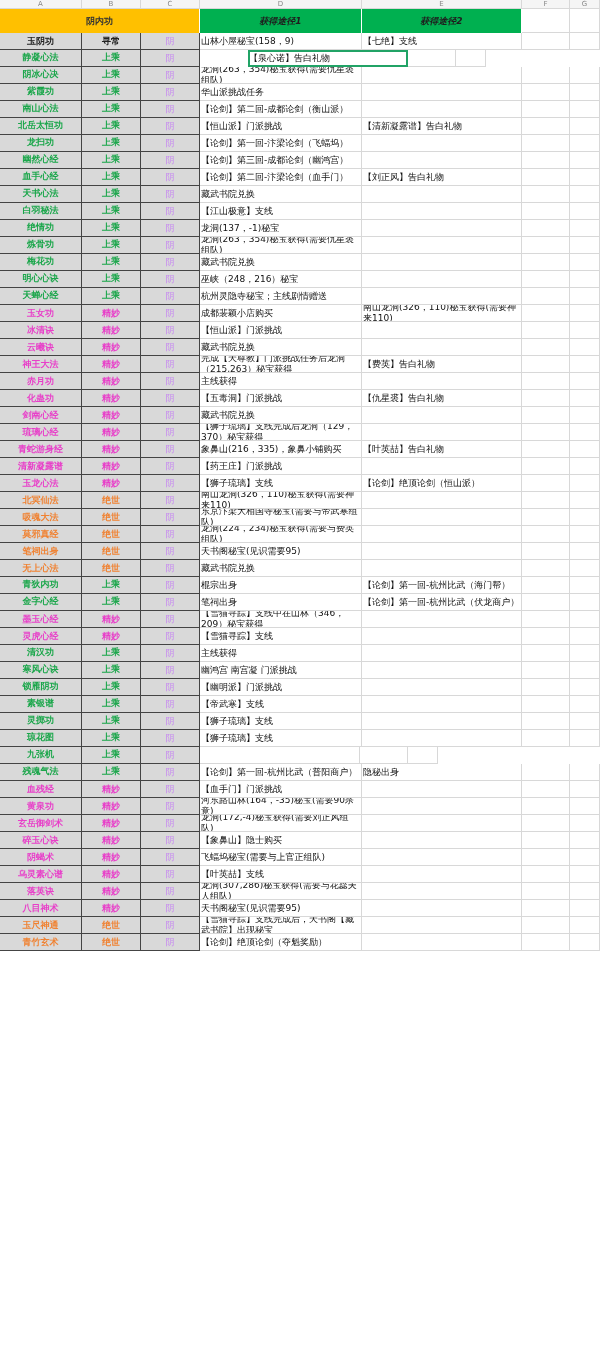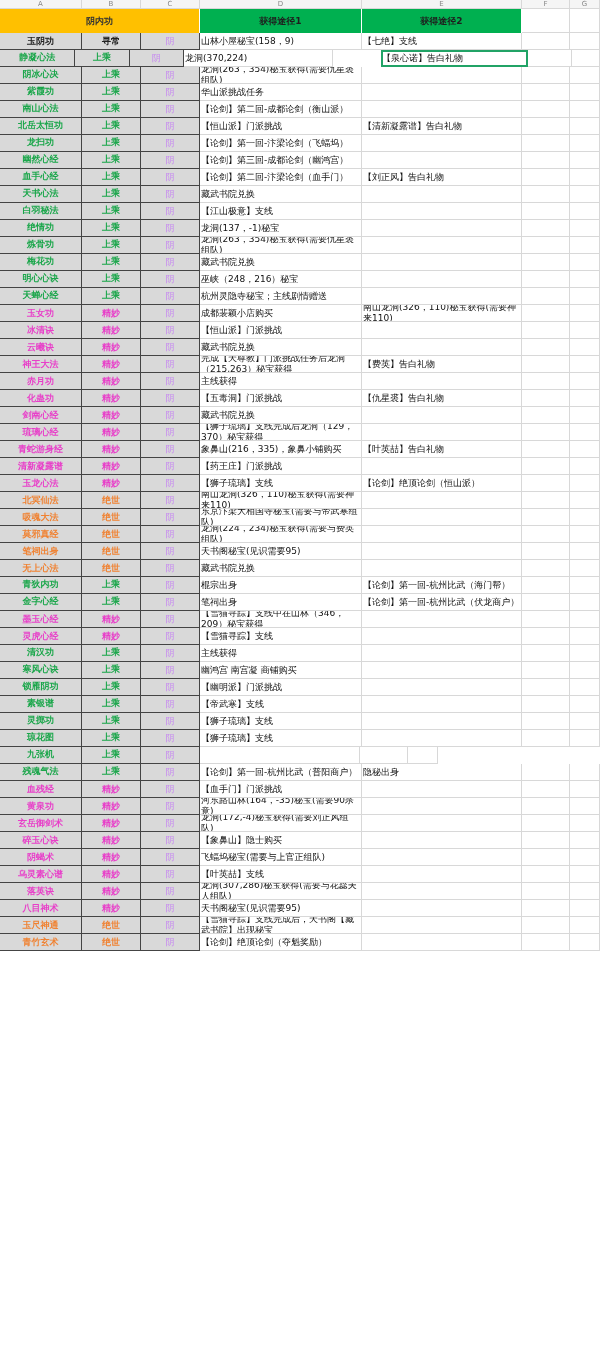--- a/index.html
+++ b/index.html
@@ -5,21 +5,21 @@
   html, body { margin: 0; padding: 0; background: #ffffff; }
   body { width: 600px; height: 1348px; overflow: hidden; font-family: "DejaVu Sans", "Liberation Sans", sans-serif; }
   .sheet { position: relative; width: 600px; height: 1348px; }
   .colhdr { display: flex; height: 8px; background: #f5f5f5; border-bottom: 1px solid #d8d8d8; }
   .colhdr div { font-size: 7px; line-height: 8px; color: #888; text-align: center; border-right: 1px solid #d8d8d8; box-sizing: border-box; overflow: hidden; }
   .row { display: flex; box-sizing: border-box; }
   .cell { box-sizing: border-box; font-size: 9px; line-height: 11px; display: flex; align-items: center; overflow: hidden; }
   .cA { width: 82px; } .cB { width: 59px; } .cC { width: 59px; } .cD { width: 162px; } .cE { width: 160px; } .cF { width: 48px; } .cG { width: 30px; }
   .hdr-row { height: 24px; }
   .hdr-yellow { background: #ffc000; width: 200px; justify-content: center; font-weight: bold; color: #333; border-right: 1px solid #fff; }
-  .hdr-green { background: #00b050; justify-content: center; font-weight: bold; color: #1e1e1e; border-right: 1px solid #ffffff; }
+  .hdr-green { background: #00b050; justify-content: center; font-weight: bold; color: #1e1e1e; border-right: 1px solid #ffffff; font-style: italic; }
   .hdr-blank { background: #fff; border-right: 1px solid #d8d8d8; border-bottom: 1px solid #d8d8d8; }
   .data-row { height: 17px; }
   .gray { background: #d9d9d9; justify-content: center; font-weight: bold; border-right: 1px solid #444; border-bottom: 1px solid #444; }
   .gray.cA { border-left: 0; }
   .txt { background: #fff; padding-left: 1px; color: #111; border-right: 1px solid #d8d8d8; border-bottom: 1px solid #d8d8d8; white-space: normal; }
   .blank { background: #fff; border-right: 1px solid #d8d8d8; border-bottom: 1px solid #d8d8d8; }
   .selected { outline: 2px solid #21a366; outline-offset: -2px; margin-left: 48px; }
   .t-normal { color: #222; }
   .t-shang { color: #1aa64a; font-family: Liberation Mono, monospace; }
   .t-jing { color: #e83fc9; }
@@ -55,21 +55,20 @@
         <div class="cell gray cC t-yin">阴</div>
         <div class="cell txt cD">山林小屋秘宝(158，9)</div>
         <div class="cell txt cE">【七绝】支线</div>
         <div class="cell blank cF"></div>
         <div class="cell blank cG"></div>
       </div>
       <div class="row data-row">
         <div class="cell gray cA t-shang">静凝心法</div>
         <div class="cell gray cB t-shang">上乘</div>
         <div class="cell gray cC t-yin">阴</div>
-        <div class="cell txt cD">龙洞(370,224)</div>
         <div class="cell txt cE selected">【泉心诺】告白礼物</div>
         <div class="cell blank cF"></div>
         <div class="cell blank cG"></div>
       </div>
       <div class="row data-row">
         <div class="cell gray cA t-shang">阴冰心决</div>
         <div class="cell gray cB t-shang">上乘</div>
         <div class="cell gray cC t-yin">阴</div>
         <div class="cell txt cD">龙洞(263，354)秘宝获得(需要仇星裘组队)</div>
         <div class="cell txt cE"></div>
@@ -379,21 +378,21 @@
         <div class="cell gray cC t-yin">阴</div>
         <div class="cell txt cD">主线获得</div>
         <div class="cell txt cE"></div>
         <div class="cell blank cF"></div>
         <div class="cell blank cG"></div>
       </div>
       <div class="row data-row">
         <div class="cell gray cA t-shang">寒风心诀</div>
         <div class="cell gray cB t-shang">上乘</div>
         <div class="cell gray cC t-yin">阴</div>
-        <div class="cell txt cD">幽鸿宫 南宫凝 商铺购买</div>
+        <div class="cell txt cD">幽鸿宫 南宫凝 门派挑战</div>
         <div class="cell txt cE"></div>
         <div class="cell blank cF"></div>
         <div class="cell blank cG"></div>
       </div>
       <div class="row data-row">
         <div class="cell gray cA t-shang">锁雁阴功</div>
         <div class="cell gray cB t-shang">上乘</div>
         <div class="cell gray cC t-yin">阴</div>
         <div class="cell txt cD">【幽明派】门派挑战</div>
         <div class="cell txt cE"></div>

